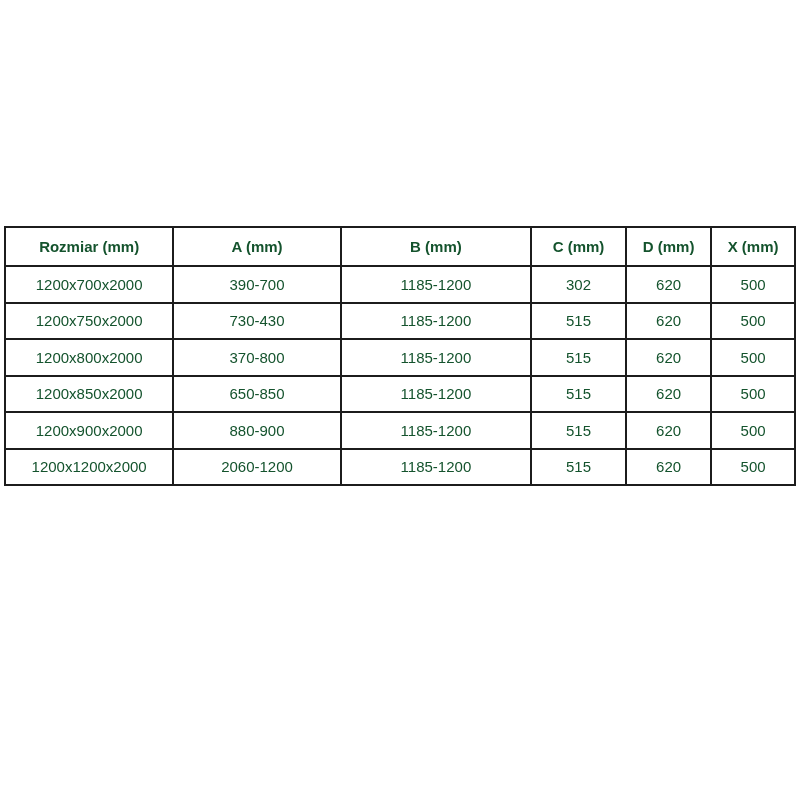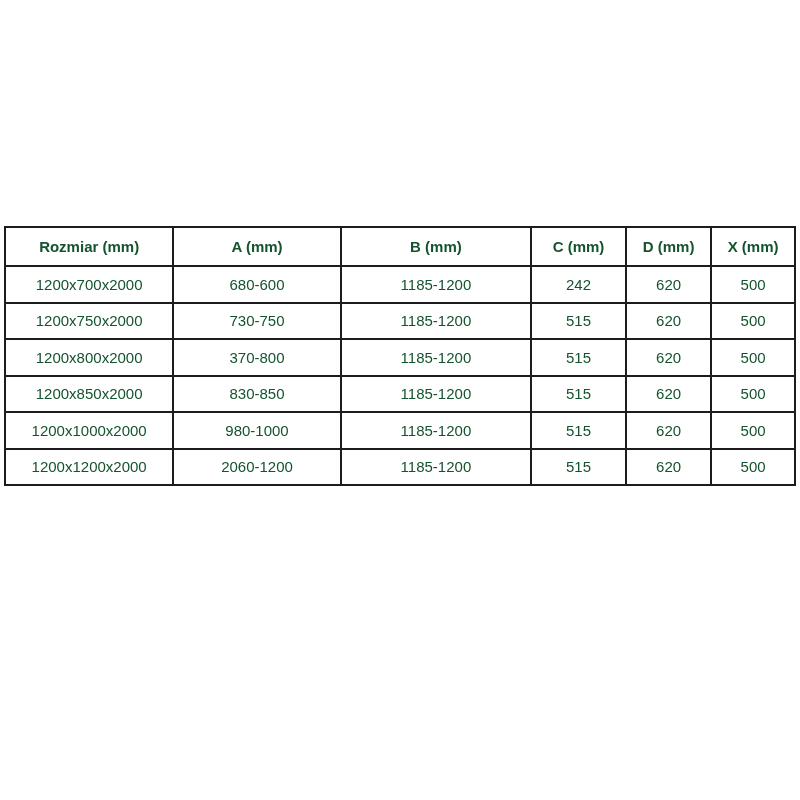--- a/index.html
+++ b/index.html
@@ -76,53 +76,53 @@
             <th>A (mm)</th>
             <th>B (mm)</th>
             <th>C (mm)</th>
             <th>D (mm)</th>
             <th>X (mm)</th>
           </tr>
       </thead>
       <tbody id="body-rows">
           <tr>
             <td>1200x700x2000</td>
-            <td>680-600</td>
+            <td>390-700</td>
             <td>1185-1200</td>
-            <td>242</td>
+            <td>302</td>
             <td>620</td>
             <td>500</td>
           </tr>
           <tr>
             <td>1200x750x2000</td>
-            <td>730-750</td>
+            <td>730-430</td>
             <td>1185-1200</td>
             <td>515</td>
             <td>620</td>
             <td>500</td>
           </tr>
           <tr>
             <td>1200x800x2000</td>
             <td>370-800</td>
             <td>1185-1200</td>
             <td>515</td>
             <td>620</td>
             <td>500</td>
           </tr>
           <tr>
             <td>1200x850x2000</td>
-            <td>830-850</td>
+            <td>650-850</td>
             <td>1185-1200</td>
             <td>515</td>
             <td>620</td>
             <td>500</td>
           </tr>
           <tr>
-            <td>1200x1000x2000</td>
-            <td>980-1000</td>
+            <td>1200x900x2000</td>
+            <td>880-900</td>
             <td>1185-1200</td>
             <td>515</td>
             <td>620</td>
             <td>500</td>
           </tr>
           <tr>
             <td>1200x1200x2000</td>
             <td>2060-1200</td>
             <td>1185-1200</td>
             <td>515</td>

